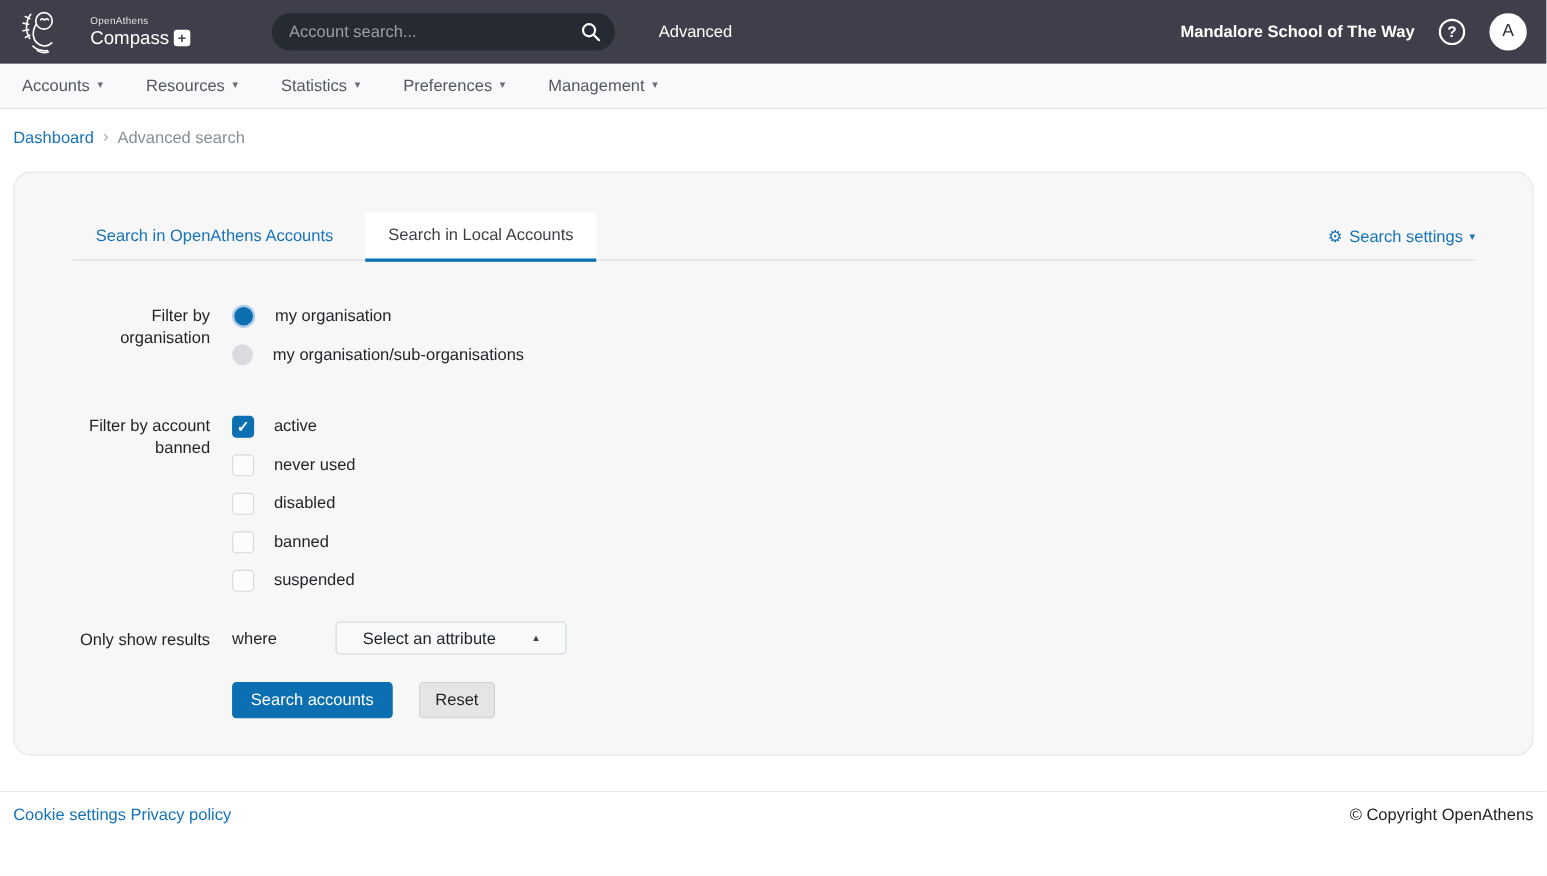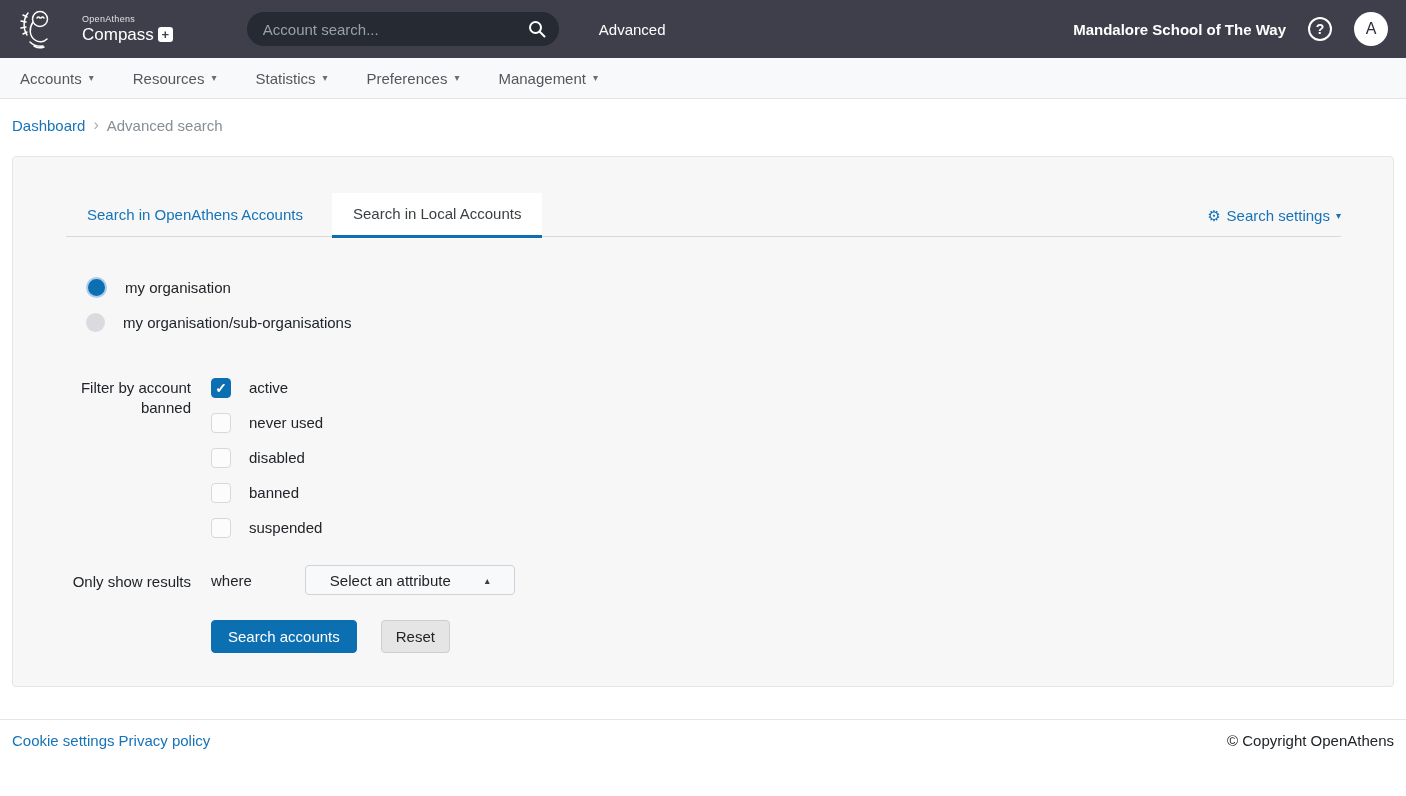--- a/index.html
+++ b/index.html
@@ -70,21 +70,21 @@
   }
   .caret{font-size:10px;line-height:1;color:#6a6e74;}
   
   .breadcrumb{padding:17px 12px 6px;display:flex;align-items:center;gap:8px;}
   .breadcrumb a{color:var(--link-blue);text-decoration:none;cursor:pointer;}
   .crumb-sep{color:#aab0b6;font-size:16px;}
   .crumb-current{color:var(--text-gray);}
   
   .card{
     margin:16px 12px 0;background:var(--card-bg);
-    border:1px solid var(--card-border);border-radius:4px;
+    border:1px solid var(--card-border);border-radius:16px;
     padding:36px 52px 33px 53px;
   }
   .tabs-row{position:relative;border-bottom:1px solid #d9d9db;display:flex;align-items:flex-end;}
   .tab{padding:12px 21px 13px;cursor:pointer;white-space:nowrap;}
   .tab.inactive{color:var(--link-blue);}
   .tab.active{
     background:#fff;color:#3a3f44;border-bottom:3px solid var(--accent-blue);
     margin-bottom:-2px;margin-left:8px;
   }
   .search-settings{
@@ -230,20 +230,21 @@
     <div class="search-settings">
       <span class="gear">⚙</span>
       <span>Search settings</span>
       <span class="caret">▾</span>
     </div>
   </div>
 
   <div class="form">
 
     <div class="form-row">
+      <div class="row-label">Filter by organisation</div>
       <div class="row-controls">
         <div class="opt-row">
           <span class="radio checked"></span>
           <span class="opt-label">my organisation</span>
         </div>
         <div class="opt-row">
           <span class="radio"></span>
           <span class="opt-label">my organisation/sub-organisations</span>
         </div>
       </div>

